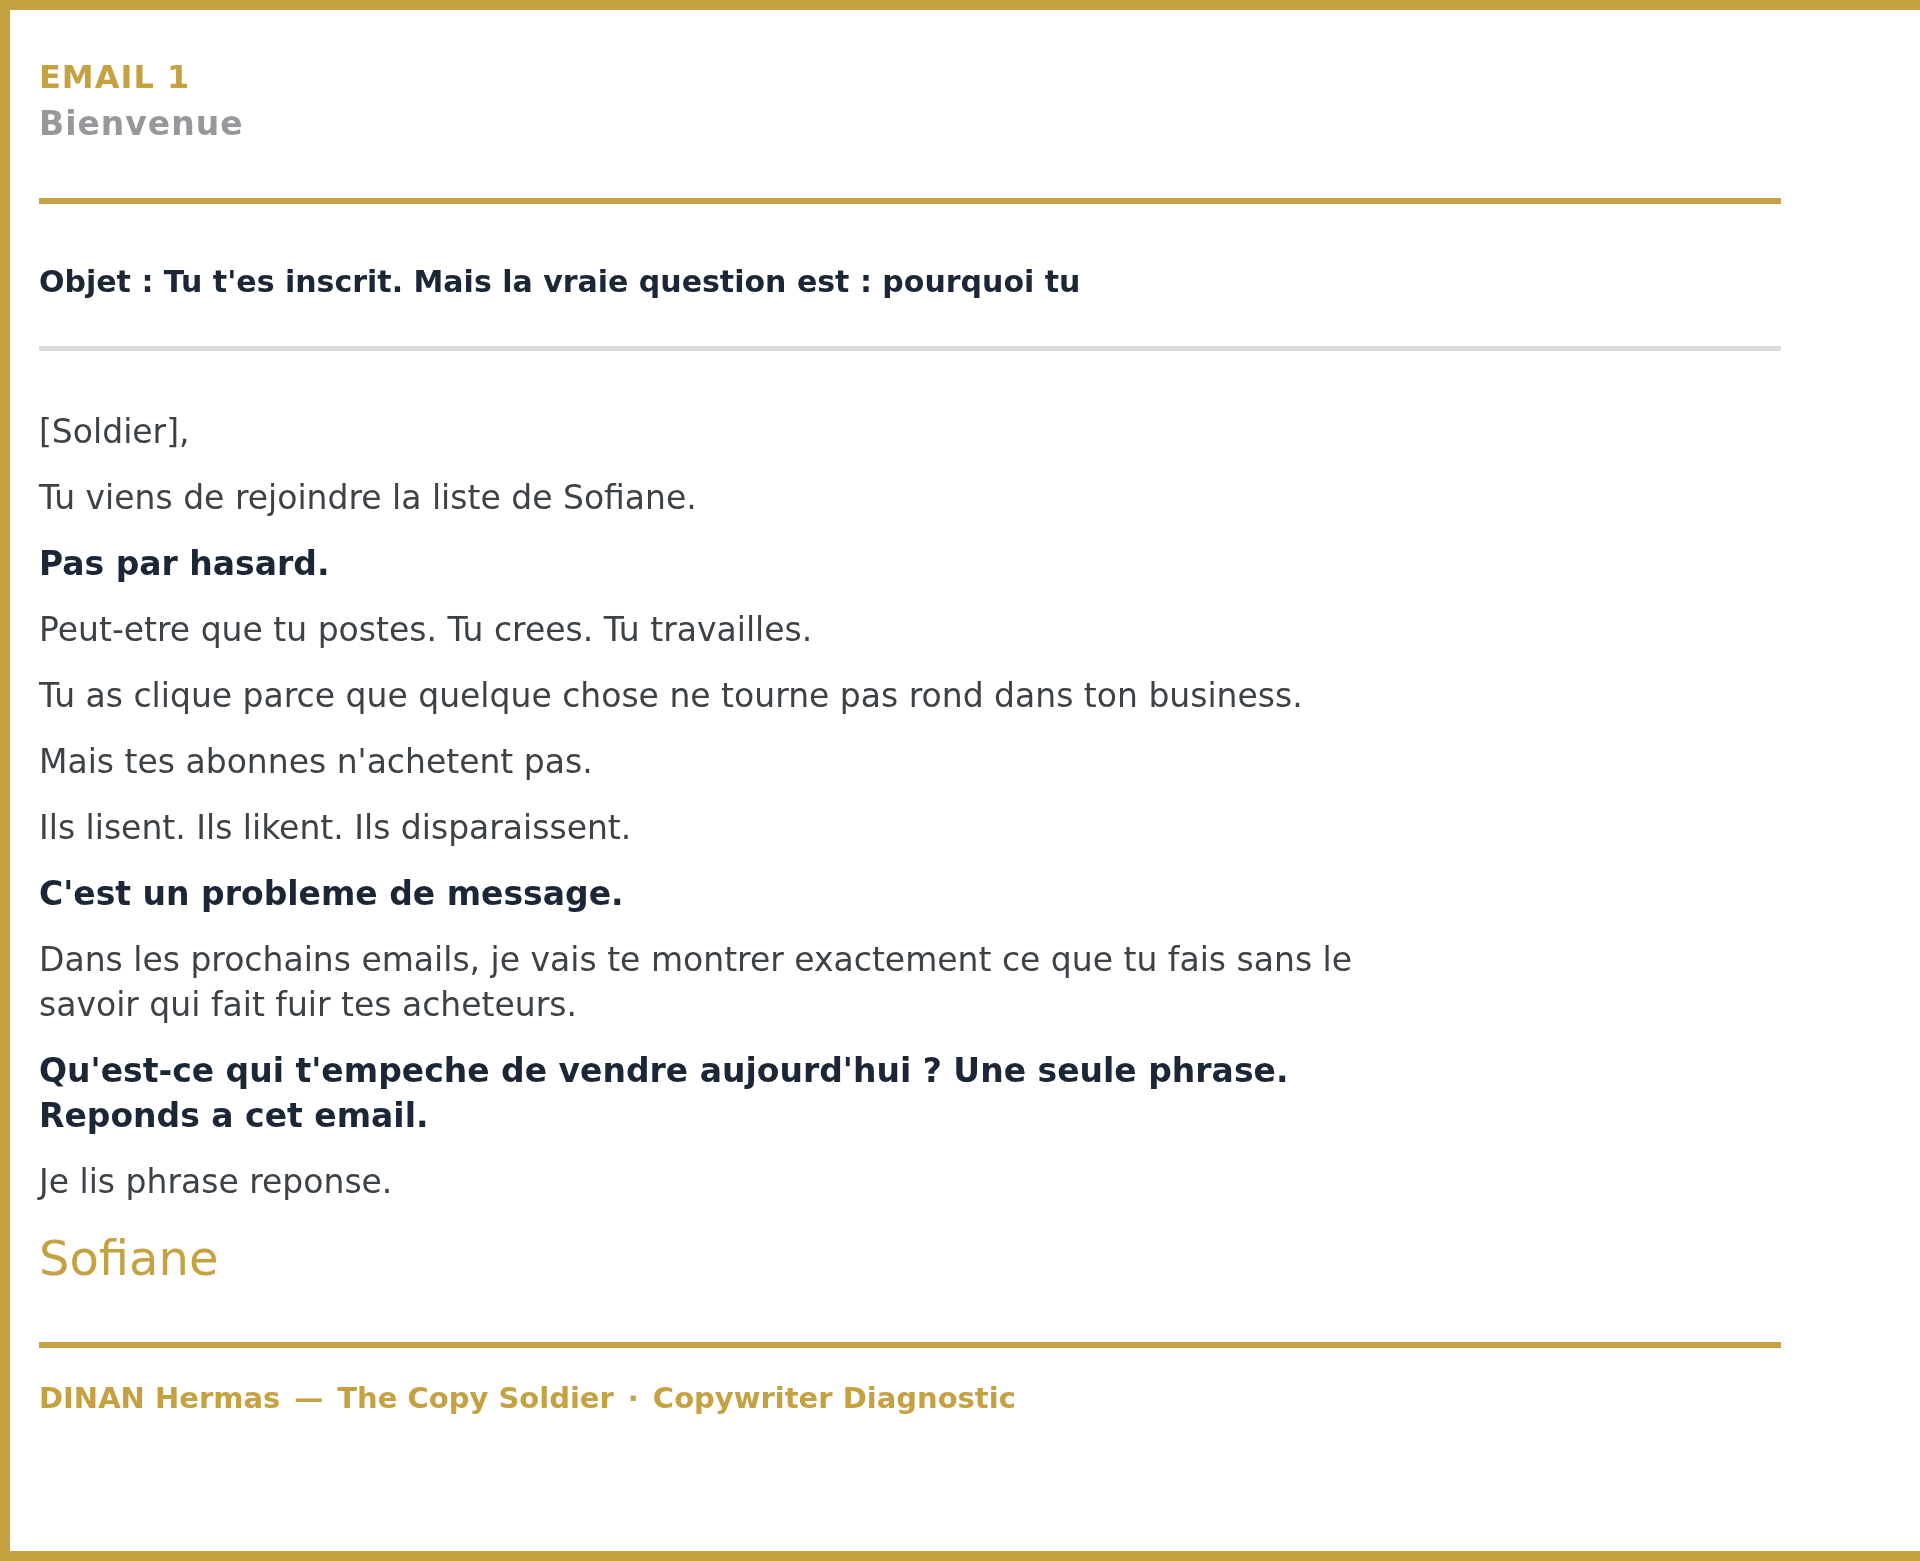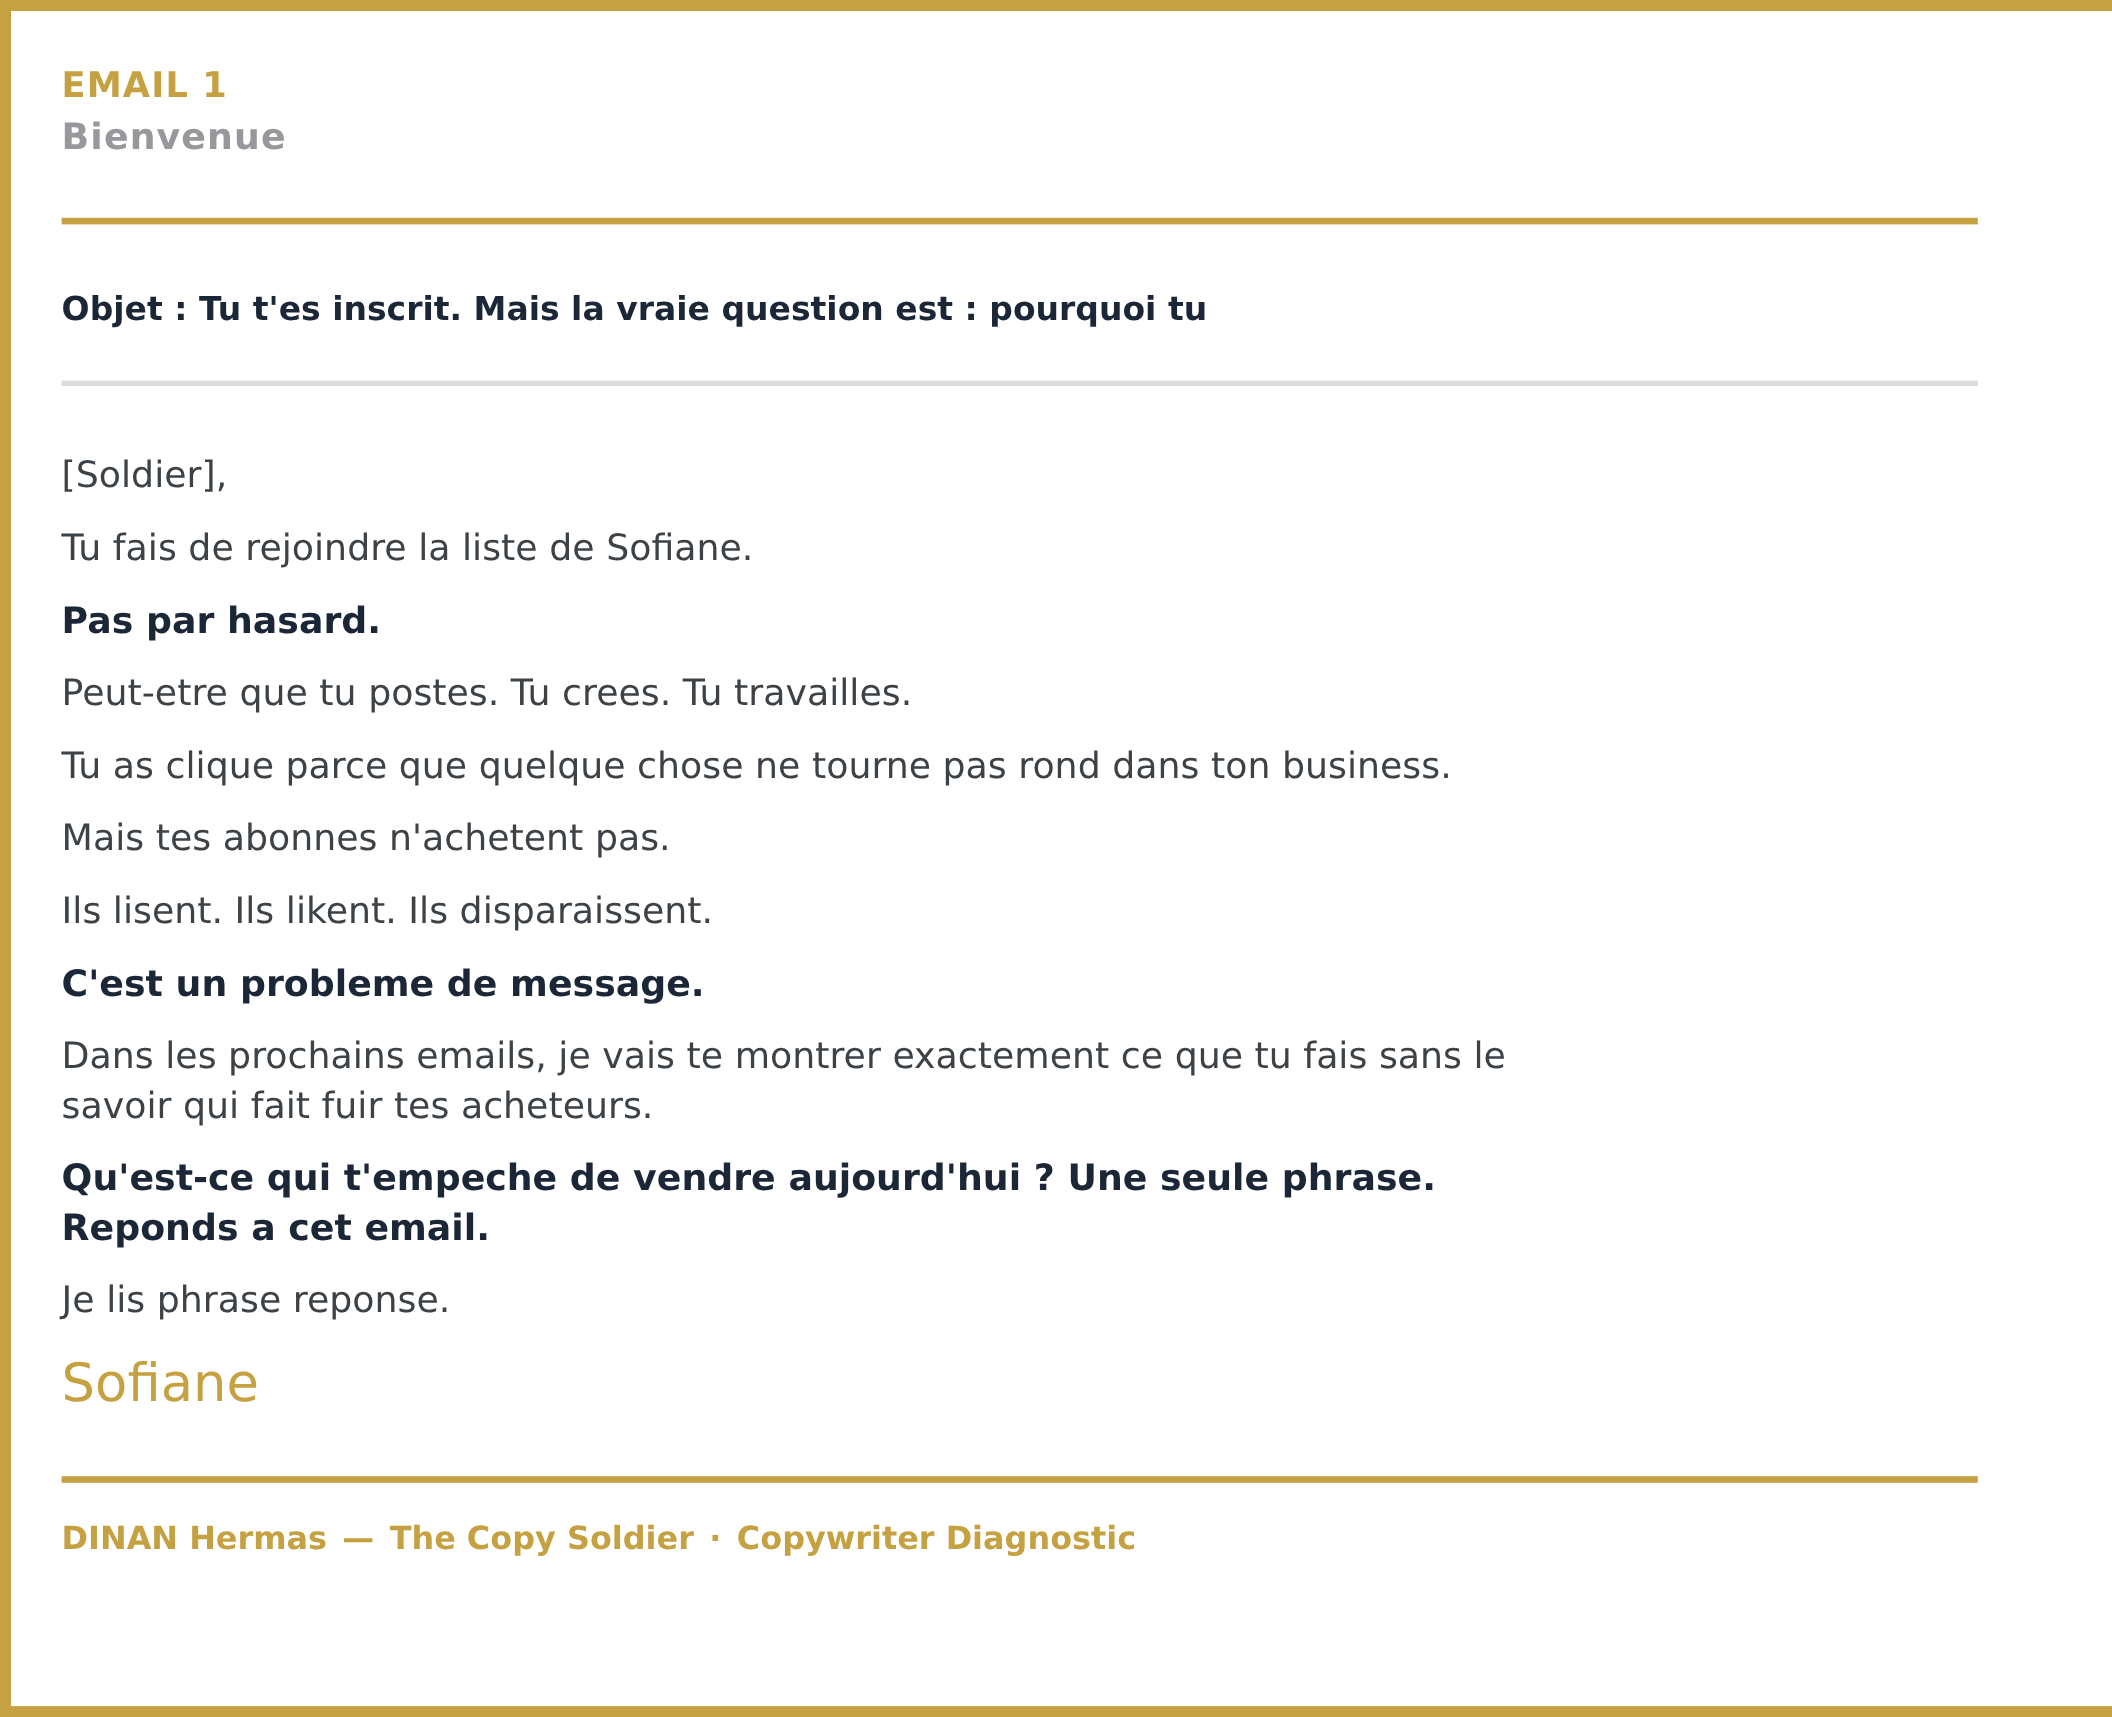--- a/index.html
+++ b/index.html
@@ -14,21 +14,21 @@
   }
   :root {
     --gold: #c5a142;
     --navy: #1b2736;
     --body-text: #3d4247;
     --muted-gray: #97989b;
     --thin-rule: #dbdbdb;
   }
   .content {
     padding-top: 48px;
-    padding-left: 46px; 
+    padding-left: 29px; 
     width: 1812px;
   }
   .eyebrow {
     font-size: 32px;
     font-weight: bold;
     letter-spacing: 1px;
     line-height: 1.2;
     color: var(--gold);
   }
   .doc-title {
@@ -97,21 +97,21 @@
   <div class="doc-title">Bienvenue</div>
 
   <div class="rule-gold"></div>
 
   <h1 class="subject">Objet : Tu t'es inscrit. Mais la vraie question est : pourquoi tu</h1>
 
   <div class="rule-thin"></div>
 
   <div class="email-body">
     <p>[Soldier],</p>
-    <p>Tu fais de rejoindre la liste de Sofiane.</p>
+    <p>Tu viens de rejoindre la liste de Sofiane.</p>
     <p class="bold">Pas par hasard.</p>
     <p>Peut-etre que tu postes. Tu crees. Tu travailles.</p>
     <p>Tu as clique parce que quelque chose ne tourne pas rond dans ton business.</p>
     <p>Mais tes abonnes n'achetent pas.</p>
     <p>Ils lisent. Ils likent. Ils disparaissent.</p>
     <p class="bold">C'est un probleme de message.</p>
     <p>Dans les prochains emails, je vais te montrer exactement ce que tu fais sans le
 savoir qui fait fuir tes acheteurs.</p>
     <p class="bold">Qu'est-ce qui t'empeche de vendre aujourd'hui ? Une seule phrase.
 Reponds a cet email.</p>

